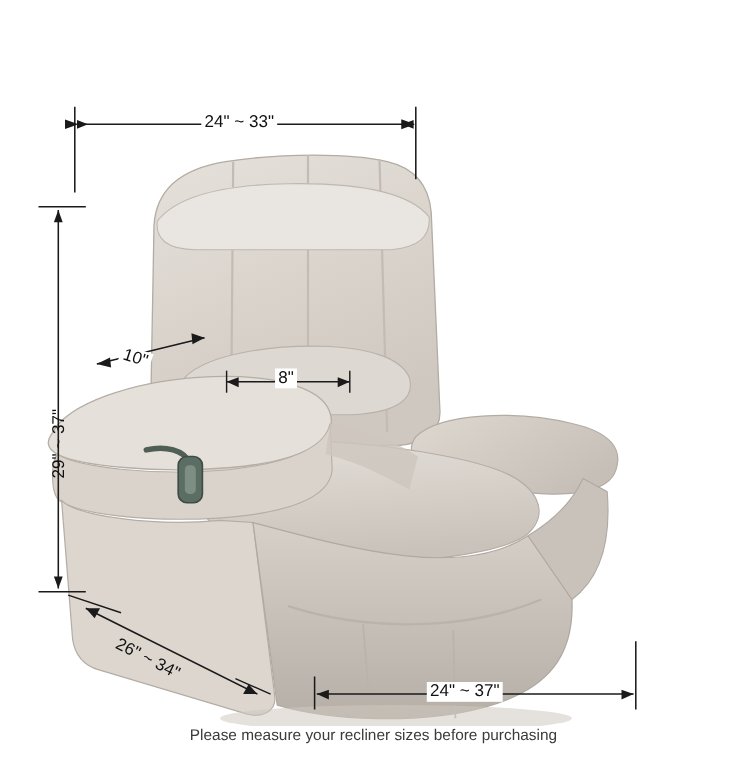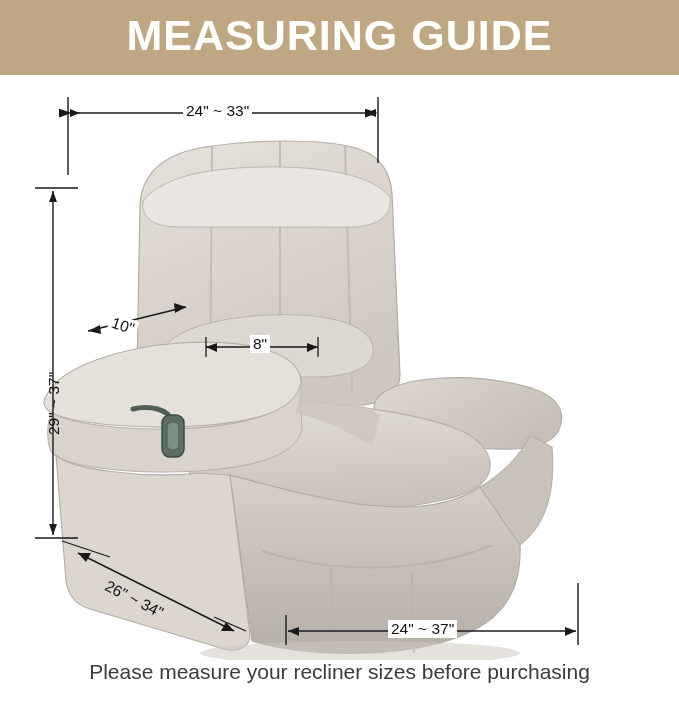--- a/index.html
+++ b/index.html
@@ -26,21 +26,21 @@
     letter-spacing:1px;
     line-height:1;
     padding-bottom:4px;
     box-sizing:border-box;
   }
 
   
   .caption{
     position:absolute;left:0;top:660px;width:679px;
     text-align:center;
-    font-size:21px;
+    font-size:14px;
     color:#3b3b3b;
   }
 
   
   .diagram{position:absolute;left:0;top:75px;width:679px;height:585px;}
 
   .lbl{
     position:absolute;
     font-size:15.5px;
     color:#111;
@@ -65,23 +65,20 @@
   }
 
   svg{display:block;}
   .ov{position:absolute;left:0;top:0;}
 </style>
 </head>
 <body>
 
 <div class="page">
 
-  <div class="banner">
-    <div class="banner-title">MEASURING GUIDE</div>
-  </div>
 
   <div class="diagram">
 
     <svg class="ov" width="679" height="585" viewBox="0 0 679 585">
       <defs>
         <linearGradient id="gFab" x1="0" y1="0" x2="0.4" y2="1">
           <stop offset="0%" stop-color="#e6e1db"></stop>
           <stop offset="100%" stop-color="#cfc8c0"></stop>
         </linearGradient>
         <linearGradient id="gFab2" x1="0" y1="0" x2="1" y2="0.6">

